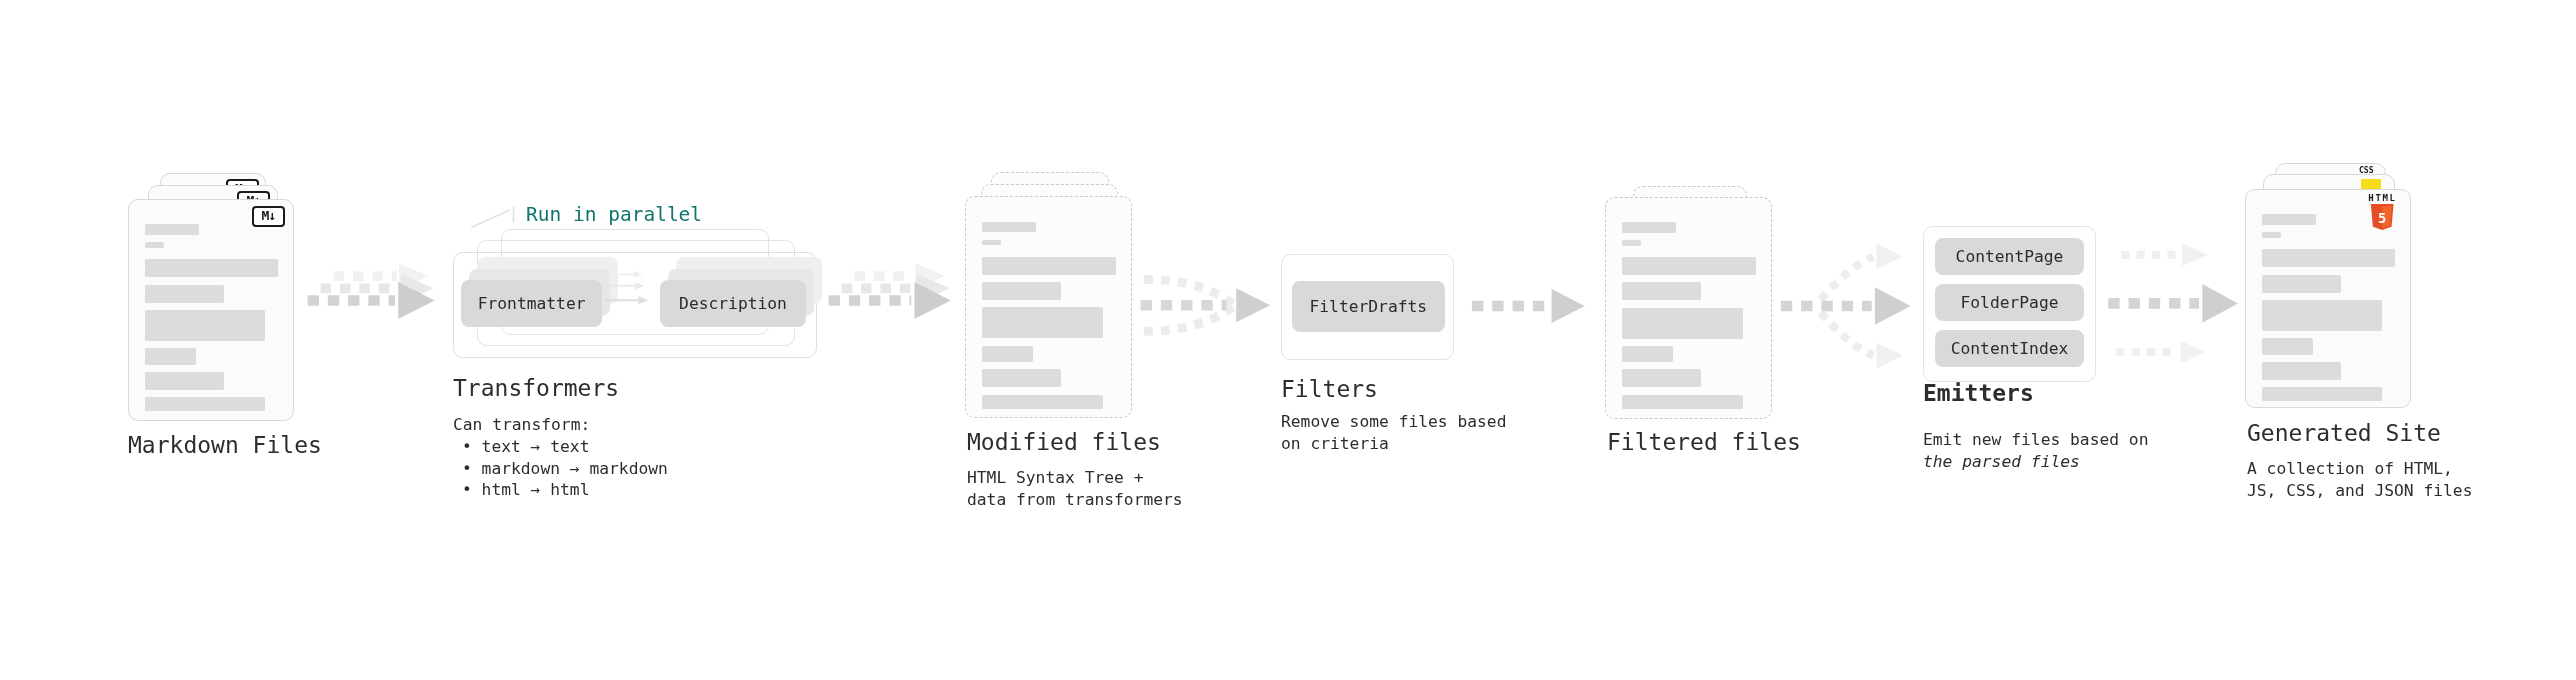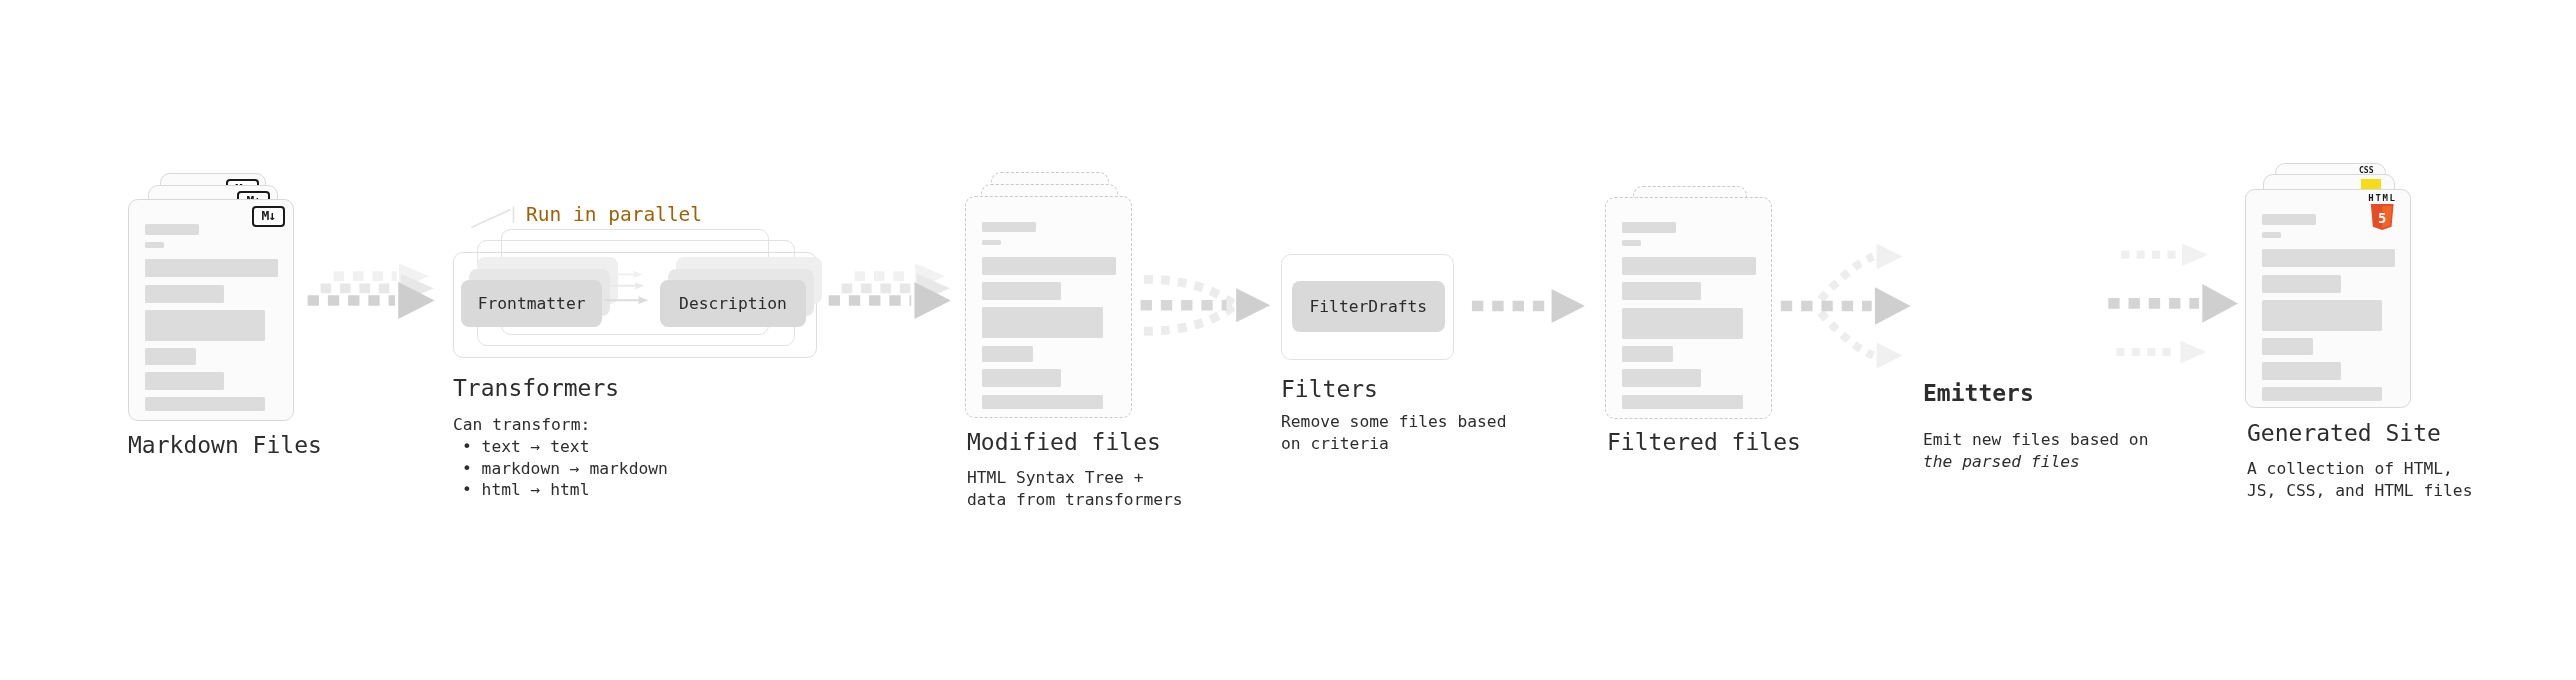--- a/index.html
+++ b/index.html
@@ -43,21 +43,21 @@
     display:flex;align-items:center;justify-content:center;
     font-size:16.3px;color:#2b2b2b;white-space:nowrap;
   }
   .chip.g1{background:#e7e7e7;}
   .chip.g2{background:#efefef;}
   .emit-panel{display:flex;flex-direction:column;gap:9px;padding:10.6px;}
   .emit-panel .chip{position:relative;height:37px;flex:none;}
   
   .title{position:absolute;font-size:23px;font-weight:500;color:#2d2d2d;white-space:nowrap;}
   .desc{position:absolute;font-size:16.3px;line-height:22px;color:#2d2d2d;white-space:nowrap;}
-  .annotation{position:absolute;font-size:19.5px;color:#a16207;white-space:nowrap;}
+  .annotation{position:absolute;font-size:19.5px;color:#0f766e;white-space:nowrap;}
   svg{position:absolute;overflow:visible;}
 </style>
 </head>
 <body>
 
 <div class="canvas">
 
   <div class="doc-stack" style="left:128px;top:173px;width:166px;height:248px;">
     <div class="doc-back" style="left:32px;top:0;width:106px;">
       <span class="md-badge">M↓</span>
@@ -196,20 +196,31 @@
 
   <svg style="left:1776px;top:236px;" width="146" height="140" viewBox="0 0 180 172">
     <path d="M55 78 C78 52 98 34 120 25" stroke="#ededed" stroke-width="10" stroke-dasharray="10 9" fill="none"></path>
     <polygon points="124,9 124,41 156,25" fill="#f0f0f0"></polygon>
     <path d="M55 94 C78 120 98 138 120 147" stroke="#ededed" stroke-width="10" stroke-dasharray="10 9" fill="none"></path>
     <polygon points="124,131 124,163 156,147" fill="#f0f0f0"></polygon>
     <line x1="6" y1="86" x2="118" y2="86" stroke="#d4d4d4" stroke-width="13" stroke-dasharray="14 11"></line>
     <polygon points="122,63 122,109 166,86" fill="#cfcfcf"></polygon>
   </svg>
 
+  <div class="panel emit-panel" style="left:1923px;top:226px;width:173px;height:156px;">
+    <div class="chip">
+      <span>ContentPage</span>
+    </div>
+    <div class="chip">
+      <span>FolderPage</span>
+    </div>
+    <div class="chip">
+      <span>ContentIndex</span>
+    </div>
+  </div>
   <div class="title" style="left:1923px;top:380px;font-weight:bold;">Emitters</div>
   <div class="desc" style="left:1923px;top:429px;">Emit new files based on</div>
   <div class="desc" style="left:1923px;top:451px;font-style:italic;">the parsed files</div>
 
   <svg style="left:2105px;top:240px;" width="146" height="130" viewBox="0 0 180 160">
     <line x1="20" y1="18" x2="92" y2="18" stroke="#efefef" stroke-width="10" stroke-dasharray="10 9"></line>
     <polygon points="95,4 95,32 127,18" fill="#f1f1f1"></polygon>
     <line x1="14" y1="138" x2="90" y2="138" stroke="#efefef" stroke-width="10" stroke-dasharray="10 9"></line>
     <polygon points="93,124 93,152 125,138" fill="#f1f1f1"></polygon>
     <line x1="4" y1="78" x2="116" y2="78" stroke="#d4d4d4" stroke-width="13" stroke-dasharray="14 11"></line>
@@ -239,16 +250,16 @@
         <div class="sk sk4"></div>
         <div class="sk sk5"></div>
         <div class="sk sk6"></div>
         <div class="sk sk7"></div>
         <div class="sk sk8"></div>
       </div>
     </div>
   </div>
   <div class="title" style="left:2247px;top:420px;">Generated Site</div>
   <div class="desc" style="left:2247px;top:458px;">A collection of HTML,</div>
-  <div class="desc" style="left:2247px;top:480px;">JS, CSS, and HTML files</div>
+  <div class="desc" style="left:2247px;top:480px;">JS, CSS, and JSON files</div>
 
 </div>
 
 
 </body></html>

